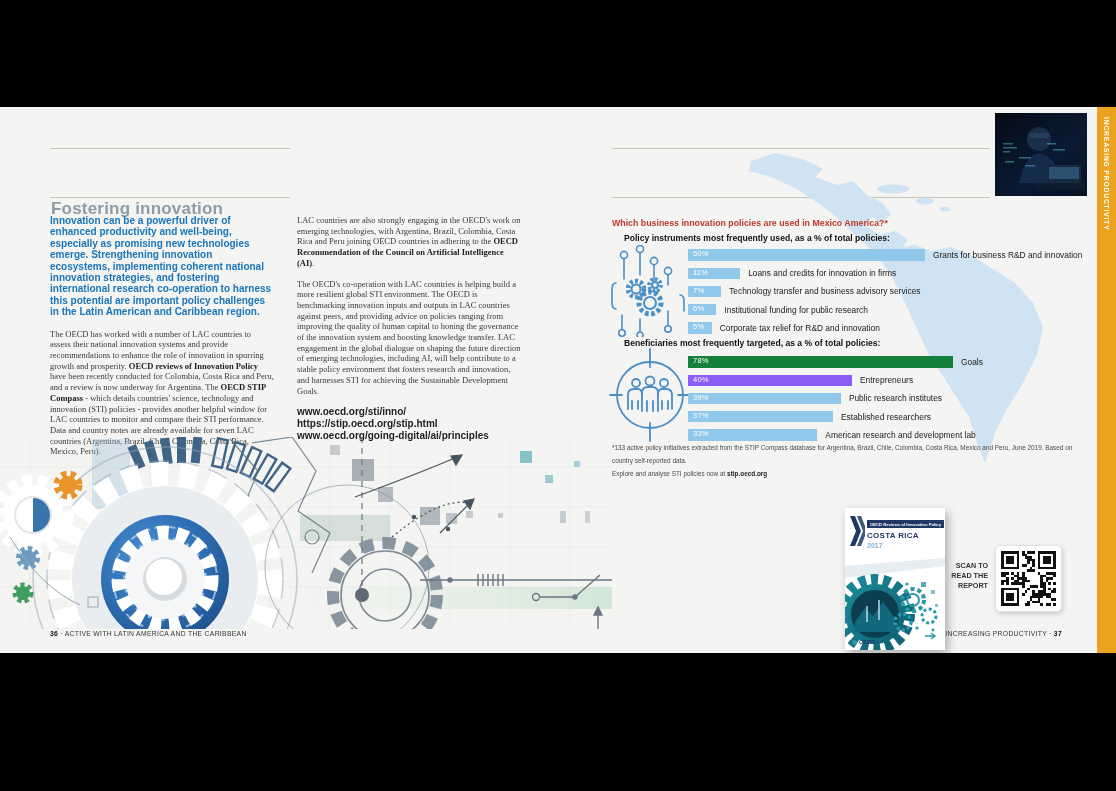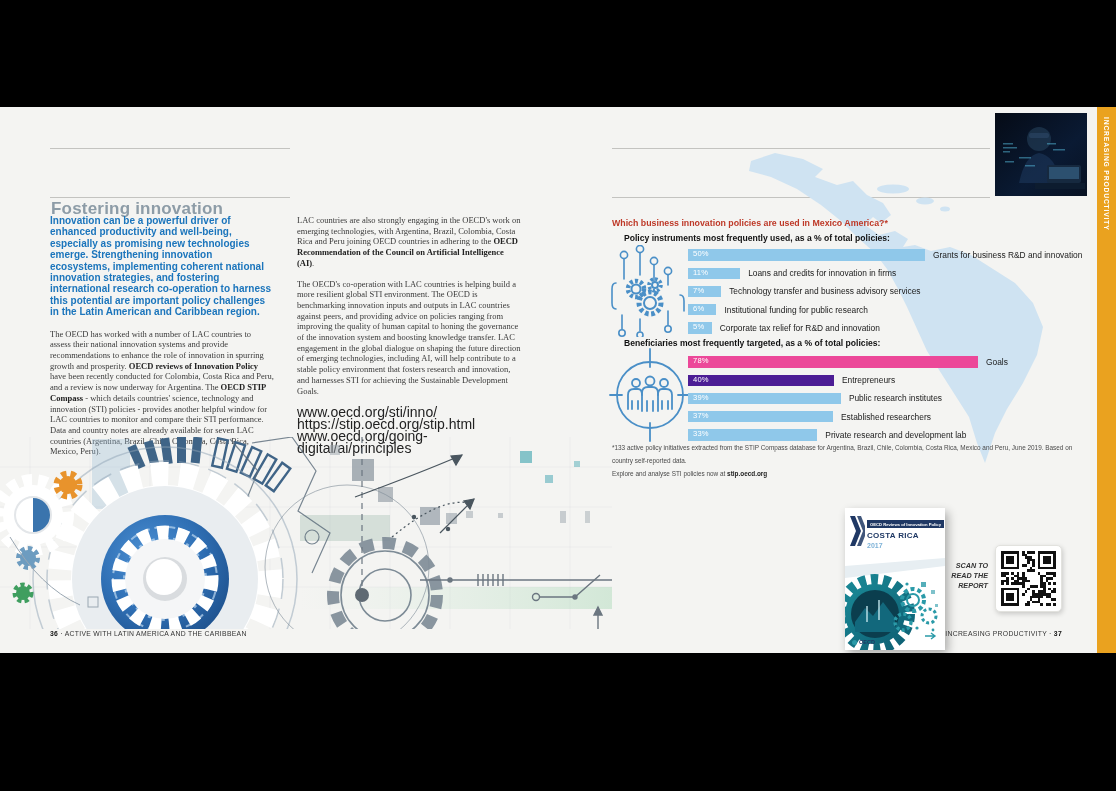--- a/index.html
+++ b/index.html
@@ -18,21 +18,21 @@
   .page-title { position:absolute; left:51px; top:52px; font-size:17px; font-weight:bold;
                 color:#8d9ca7; letter-spacing:.2px;margin-top:40px; }
   .col { position:absolute; top:108px; width:224px; }
   .col1 { left:50px; }
   .col2 { left:297px; }
   .intro { color:#1b75bc; font-weight:bold; font-size:10px; line-height:11.4px;
            margin-bottom:11px; }
   .bodytext { font-family:"Liberation Serif", serif; color:#3a3a3a; font-size:8.5px;
               line-height:10.7px; margin-bottom:10px; }
   .bodytext b { color:#222; }
-  .links { font-size:14px; font-weight:normal; color:#222; line-height:12px; margin-top:2px; }
+  .links { font-size:10px; font-weight:bold; color:#222; line-height:12px; margin-top:2px; }
 
   .footer { position:absolute; top:523px; font-size:6.8px; color:#333; letter-spacing:.3px; }
   .footer b { font-weight:bold; color:#111; }
   .footer-left { left:50px; }
   .footer-right { right:54px; text-align:right; }
 
   
   .rule-r1 { left:612px; top:41px; width:378px; }
   .rule-r2 { left:612px; top:90px; width:378px; }
   .map-svg { position:absolute; left:745px; top:44px; width:350px; height:320px; }
@@ -63,21 +63,21 @@
   .book-year { position:absolute; left:22px; top:34px; font-size:7px; font-weight:bold; color:#7fb3d8; }
   .book-chevrons { position:absolute; left:4px; top:8px; }
   .book-art { position:absolute; left:0; top:48px; width:100px; height:94px; }
   .book-logo { position:absolute; left:7px; bottom:5px; font-size:5.5px; font-weight:bold;
                color:#1f3864; display:flex; align-items:center; gap:2px; }
   .book-logo .dot { width:5px; height:5px; border-radius:50%; background:#2a9aa8; display:inline-block; }
 
   
   .scan-label { position:absolute; left:928px; top:454px; width:60px; text-align:right;
                 font-size:7.2px; font-weight:bold; color:#333; line-height:10px;
-                white-space:pre-line;font-style:italic; }
+                white-space:pre-line; }
   .qr-card { position:absolute; left:995px; top:438px; width:67px; height:67px; background:#fff;
              border:1px solid #e2e2de; border-radius:5px; box-shadow:1px 2px 5px rgba(0,0,0,.18);
              display:flex; align-items:center; justify-content:center; }
 
   
   .side-tab { position:absolute; right:0; top:0; width:19px; height:546px; background:#eaa21f; }
   .side-tab span { writing-mode:vertical-rl; display:block; margin:10px auto 0;
                    color:#fff; font-size:6.8px; font-weight:bold; letter-spacing:.8px;
                    white-space:nowrap; }
 
@@ -360,48 +360,48 @@
           <circle cx="42" cy="34" r="4.5"></circle>
           <circle cx="56" cy="36" r="4"></circle>
         <path d="M20 62 V48 Q20 42 26 42 H30 Q34 42 34 48"></path>
         <path d="M34 64 V46 Q34 40 40 40 H44 Q50 40 50 46 V64"></path>
         <path d="M50 48 Q50 42 54 42 H58 Q64 42 64 48 V62"></path>
         <path d="M24 62 V54 M30 62 V54 M39 64 V54 M45 64 V54 M54 62 V54 M60 62 V54"></path>
       </g>
     </svg>
     <div class="chart chart2">
         <div class="bar-row">
-          <div class="bar" style="width: 290px; background: #ec4899;">
+          <div class="bar" style="width: 265px; background: #15803d;">
             <span class="bar-pct">78%</span>
           </div>
           <span class="bar-label">Goals</span>
         </div>
         <div class="bar-row">
-          <div class="bar" style="width: 146px; background: #4c1d95;">
+          <div class="bar" style="width: 164px; background: #8b5cf6;">
             <span class="bar-pct">40%</span>
           </div>
           <span class="bar-label">Entrepreneurs</span>
         </div>
         <div class="bar-row">
           <div class="bar" style="width: 152.88px; background: rgb(143, 200, 234);">
             <span class="bar-pct">39%</span>
           </div>
           <span class="bar-label">Public research institutes</span>
         </div>
         <div class="bar-row">
           <div class="bar" style="width: 145.04px; background: rgb(143, 200, 234);">
             <span class="bar-pct">37%</span>
           </div>
           <span class="bar-label">Established researchers</span>
         </div>
         <div class="bar-row">
           <div class="bar" style="width: 129.36px; background: rgb(143, 200, 234);">
             <span class="bar-pct">33%</span>
           </div>
-          <span class="bar-label">Private research and development lab</span>
+          <span class="bar-label">American research and development lab</span>
         </div>
       </div>
 
     <div class="footnote">
       <div>*133 active policy initiatives extracted from the STIP Compass database for Argentina, Brazil, Chile, Colombia, Costa Rica, Mexico and Peru, June 2019. Based on country self-reported data.</div>
       <div><span>Explore and analyse STI policies now at </span><b>stip.oecd.org</b></div>
     </div>
 
     <div class="book">
       <svg class="book-chevrons" width="16" height="30" viewBox="0 0 16 30" xmlns="http://www.w3.org/2000/svg">

